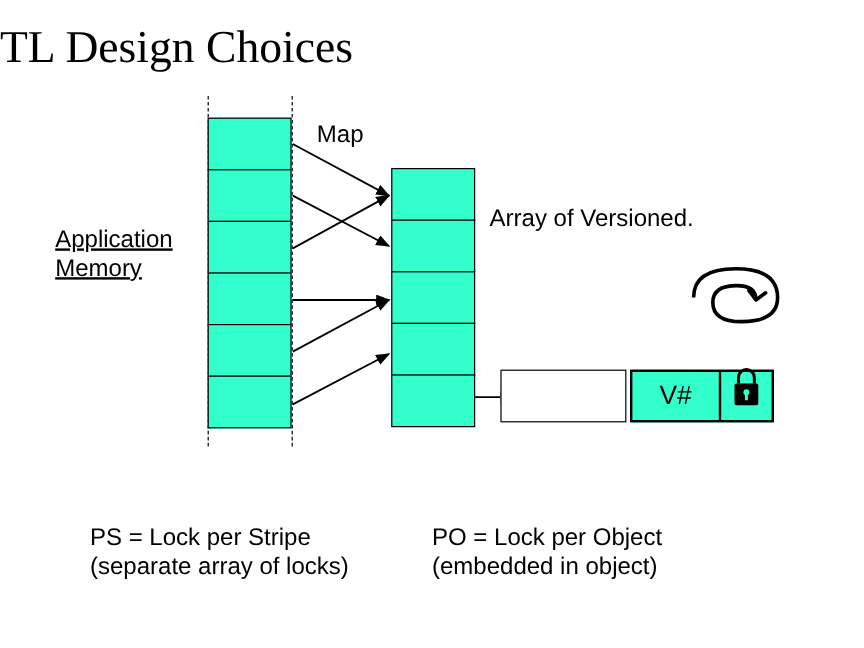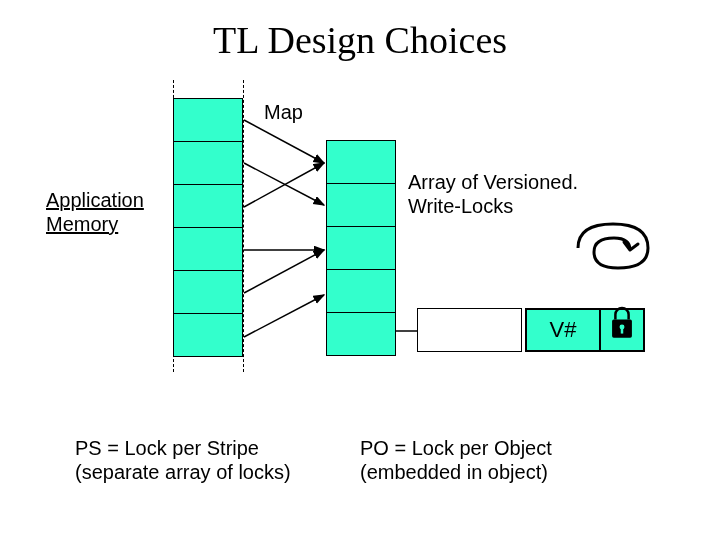--- a/index.html
+++ b/index.html
@@ -9,21 +9,21 @@
       background: #ffffff;
       font-family: "Times New Roman", Times, serif;
       position: relative;
       overflow: hidden;
     }
     .title {
       position: absolute;
       top: 18px;
       left: 0;
       width: 100%;
-      text-align: center;
+      text-align: left;
       font-size: 38px;
       color: #000;
     }
     .label {
       position: absolute;
       font-family: Arial, Helvetica, sans-serif;
       font-size: 20px;
       color: #000;
       line-height: 1.2;
     }
@@ -131,21 +131,20 @@
 
 <div class="label map-label">Map</div>
 
 <div class="label appmem-label">
   <span>Application</span><br>
   <span>Memory</span>
 </div>
 
 <div class="label array-label">
   <span>Array of Versioned.</span><br>
-  <span>Write-Locks</span>
 </div>
 
 <div class="label ps-label">
   <span>PS = Lock per Stripe</span><br>
   <span>(separate array of locks)</span>
 </div>
 
 <div class="label po-label">
   <span>PO = Lock per Object</span><br>
   <span>(embedded in object)</span>

